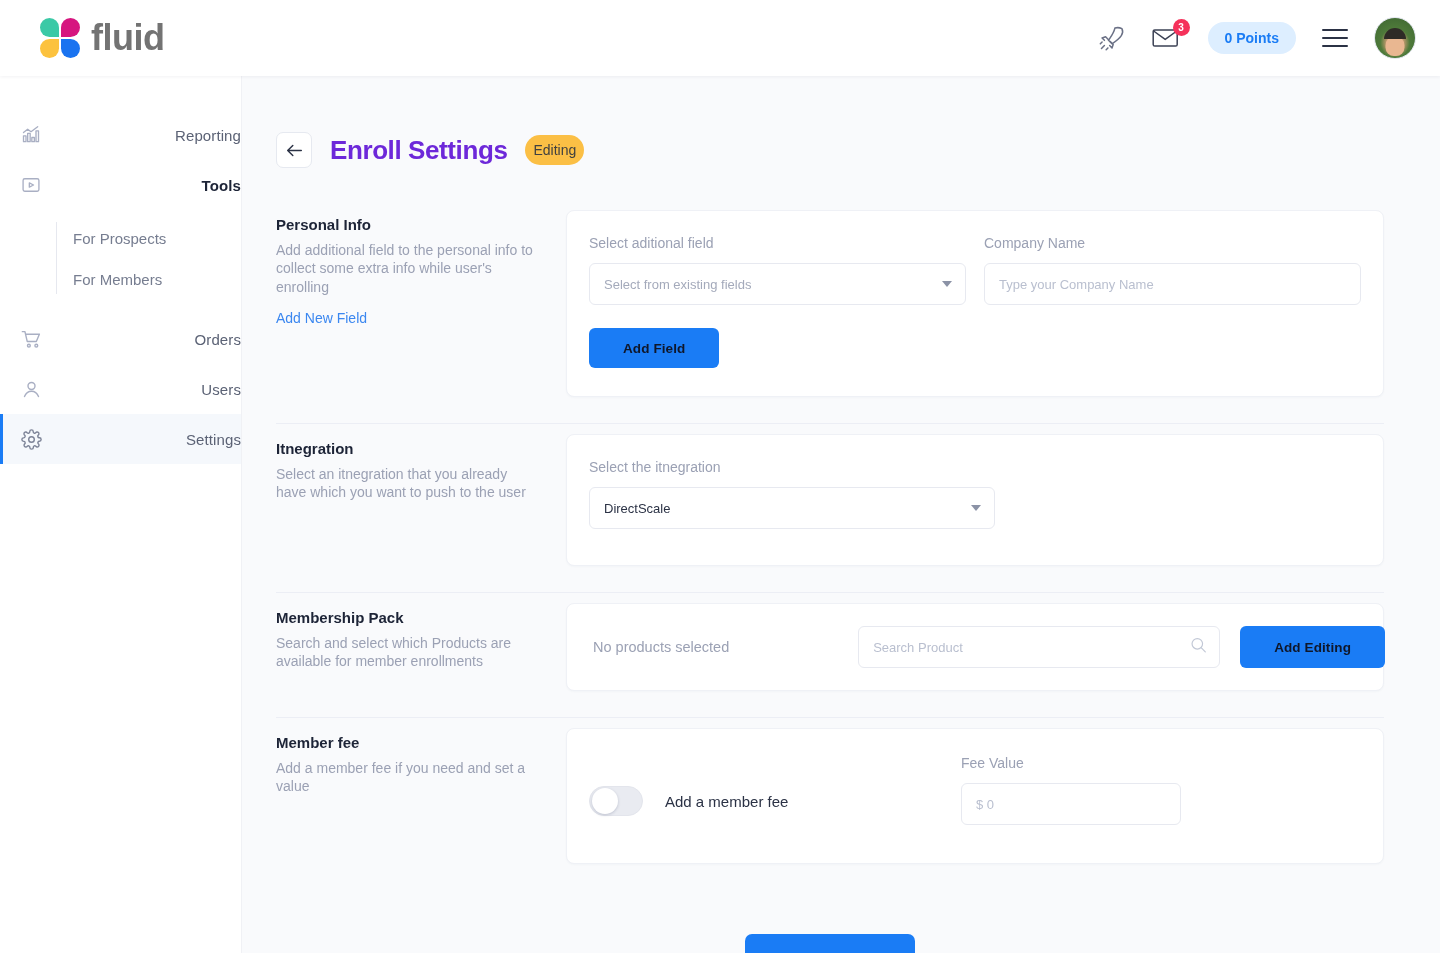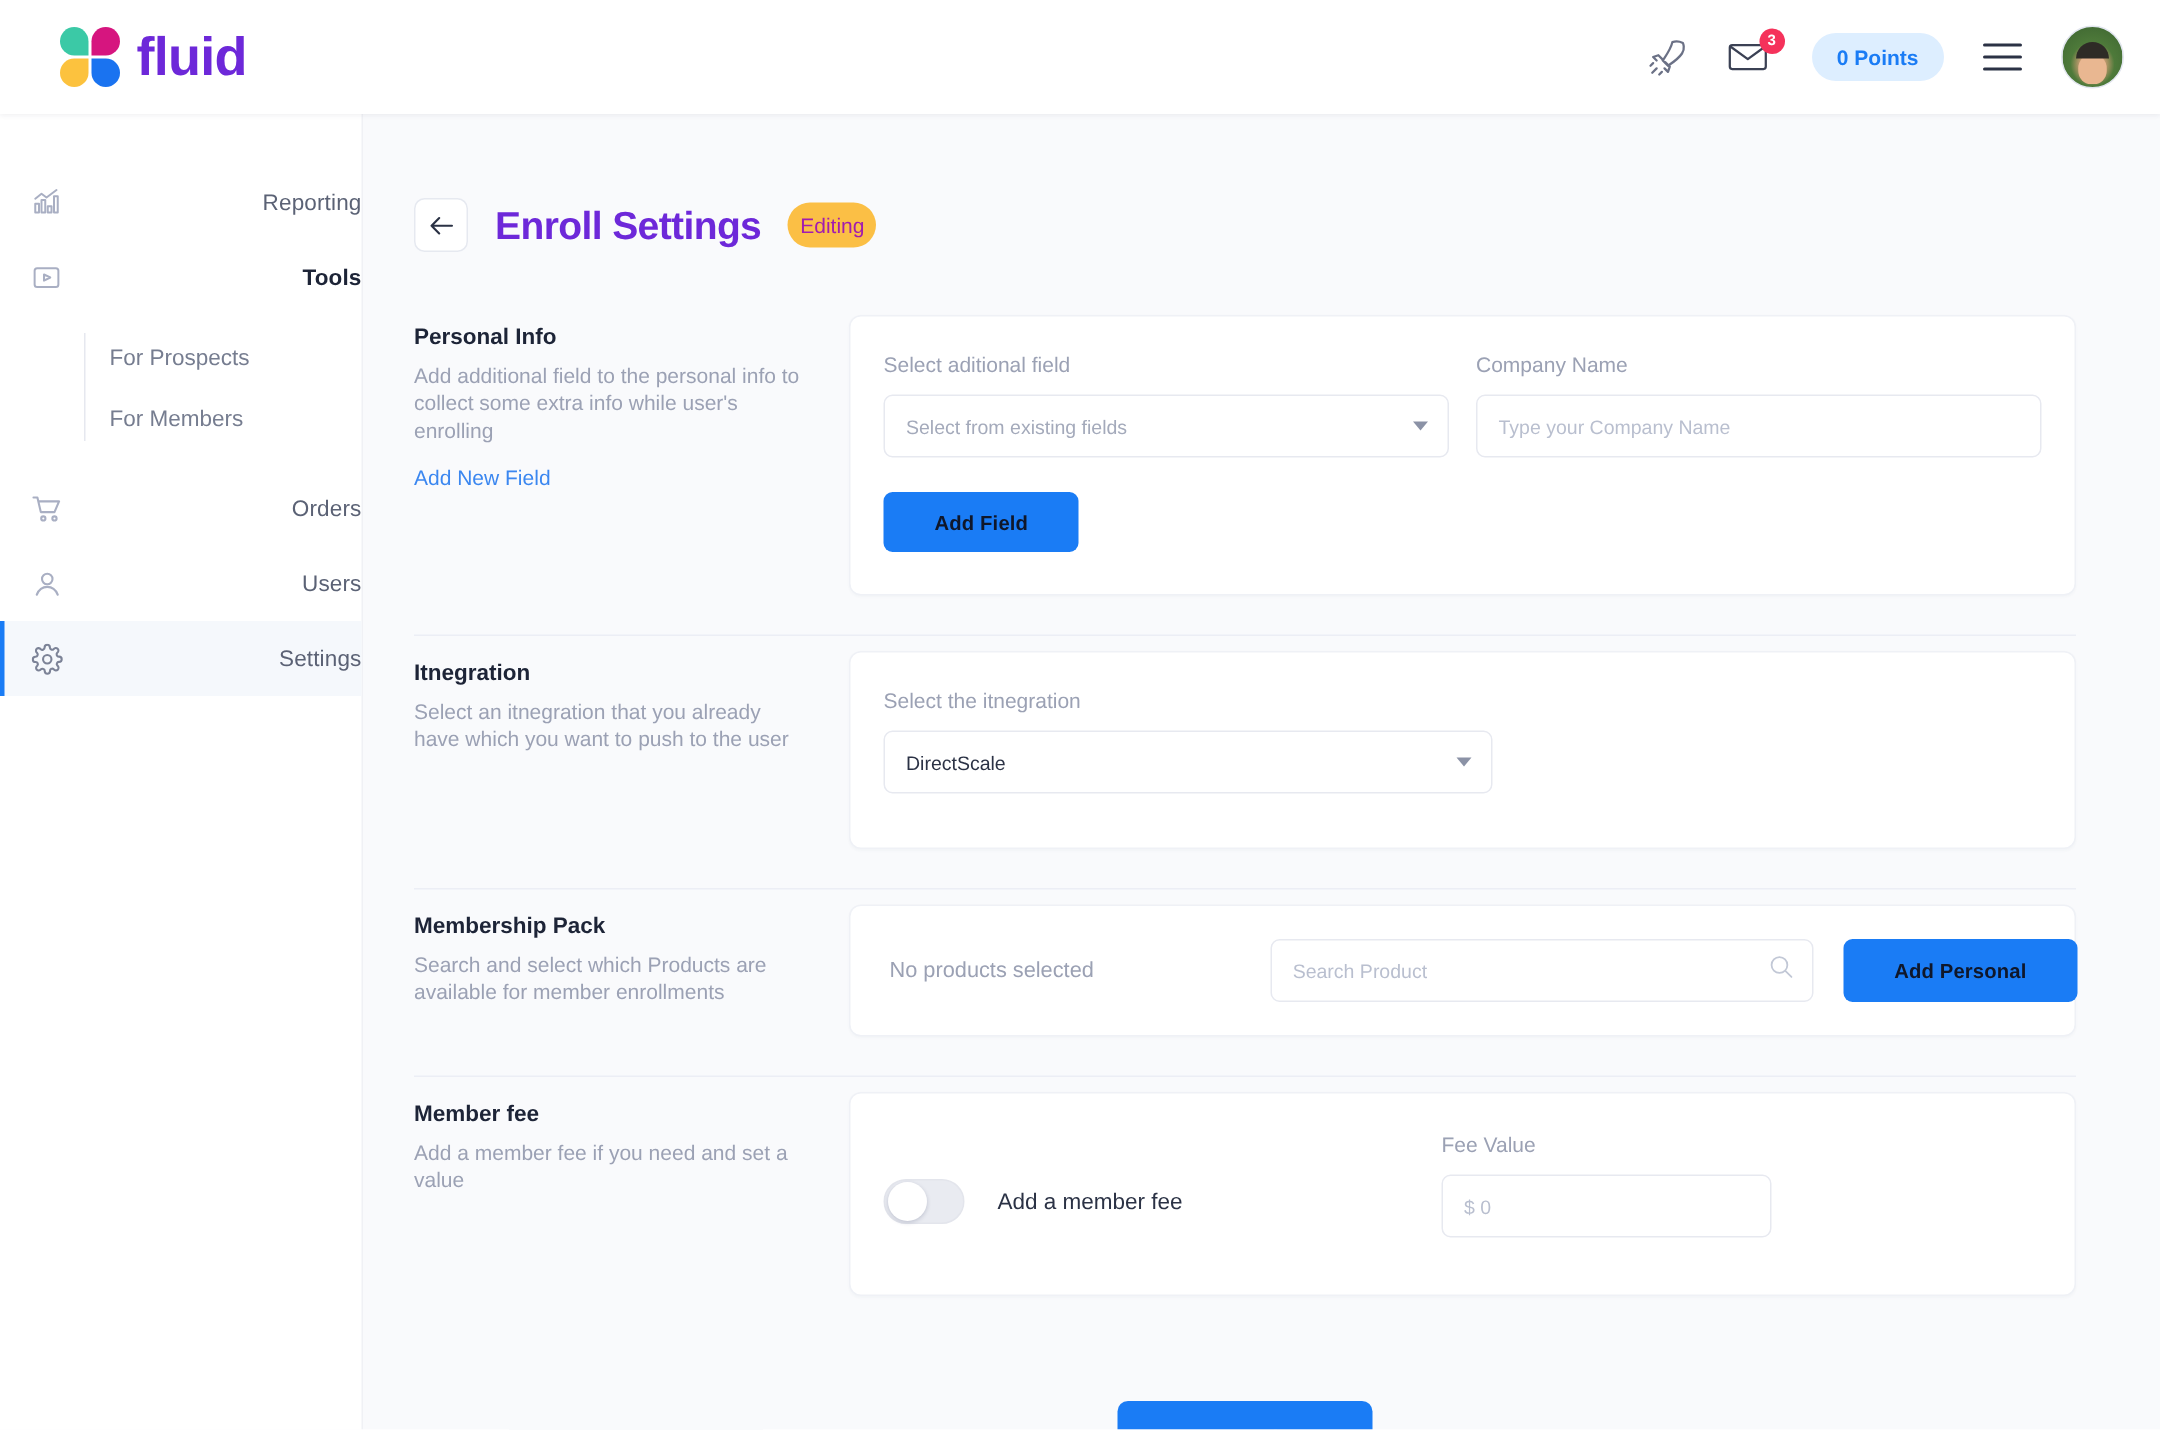--- a/index.html
+++ b/index.html
@@ -21,21 +21,21 @@
     box-shadow: 0 1px 3px rgba(30,40,70,0.06);
   }
   .logo-wrap { display: flex; align-items: center; gap: 11px; }
   .logo-mark { position: relative; width: 40px; height: 40px; }
   .logo-mark span { position: absolute; width: 19px; height: 19px; }
   .lm-tl { left: 0; top: 0; background: #3bc9a6; border-radius: 50% 50% 0 50%; }
   .lm-tr { left: 21px; top: 0; background: #d6157f; border-radius: 50% 50% 50% 0; }
   .lm-bl { left: 0; top: 21px; background: #fcc23e; border-radius: 50% 0 50% 50%; }
   .lm-br { left: 21px; top: 21px; background: #1a73f0; border-radius: 0 50% 50% 50%; }
   .logo-text {
-    font-size: 36px; font-weight: 700; color: #6d28d9;
+    font-size: 36px; font-weight: 700; color: #737373;
     letter-spacing: -0.5px; line-height: 1;
   }
   .header-right { margin-left: auto; display: flex; align-items: center; gap: 26px; }
   .icon-btn {
     background: none; border: none; cursor: pointer;
     display: flex; align-items: center; justify-content: center;
     position: relative; padding: 0;
   }
   .badge {
     position: absolute; top: -7px; right: -8px;
@@ -123,21 +123,21 @@
     width: 36px; height: 36px; border-radius: 7px;
     background: #ffffff; border: 1px solid #e6e9f0;
     display: flex; align-items: center; justify-content: center;
     cursor: pointer; color: #2b3245; font-size: 17px; line-height: 1;
   }
   .page-title {
     font-size: 26px; font-weight: 700; color: #6d28d9;
     letter-spacing: -0.4px;
   }
   .editing-badge {
-    background: #fbbf45; color: #a21caf;
+    background: #fbbf45; color: #404040;
     font-size: 14px; padding: 8px 8px; border-radius: 16px;
     line-height: 1; cursor: pointer;
   }
 
   .section { display: flex; padding: 10px 0 0 0; position: relative; }
   .section + .section { border-top: 1px solid #eceef5; margin-top: 0; }
   .sec-left { width: 290px; min-width: 290px; padding-top: 6px; padding-right: 30px; }
   .sec-title { font-size: 15px; font-weight: 700; color: #1d2437; margin-bottom: 8px; }
   .sec-desc { font-size: 14px; color: #9ba1b4; line-height: 1.32; }
   .sec-link {
@@ -406,21 +406,21 @@
             <div class="no-products">No products selected</div>
             <div class="search-wrap">
               <input class="input" type="text" placeholder="Search Product" style="">
               <span class="search-ico">
                 <svg width="17" height="17" viewBox="0 0 20 20" fill="none" stroke="#c2c8d6" stroke-width="1.4" stroke-linecap="round">
                   <circle cx="8.6" cy="8.6" r="6.2"></circle>
                     <path d="M13.4 13.4 18 18"></path>
                 </svg>
               </span>
             </div>
-            <button class="btn-primary add-product-btn">Add Personal</button>
+            <button class="btn-primary add-product-btn">Add Editing</button>
           </div>
         </div>
       </section>
 
       <section class="section">
         <div class="sec-left">
           <div class="sec-title">Member fee</div>
           <div class="sec-desc">Add a member fee if you need and set a value</div>
         </div>
         <div class="sec-right">

